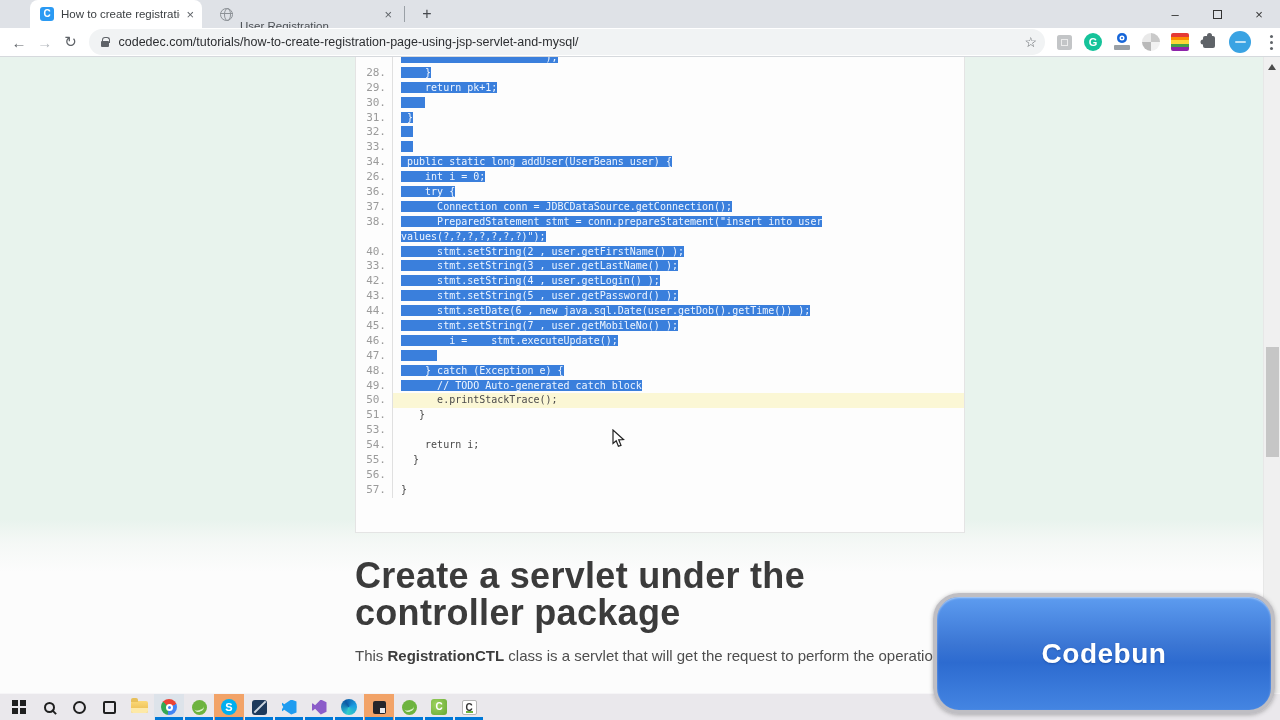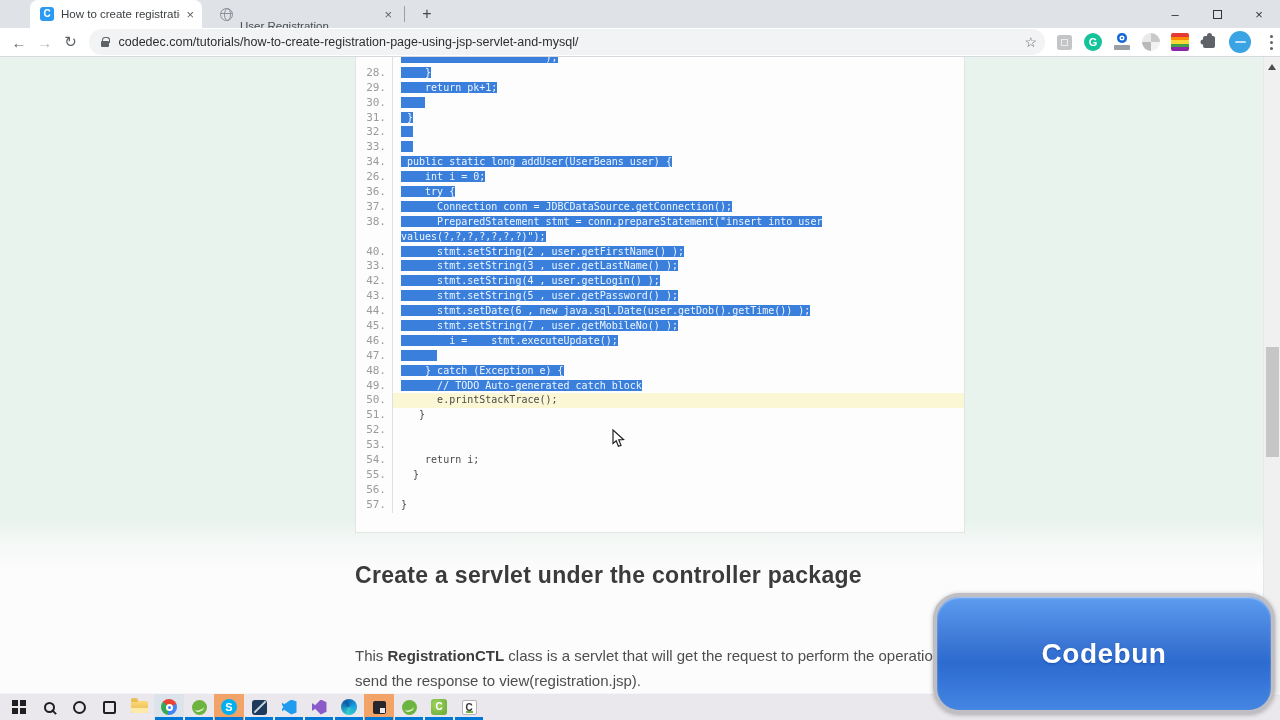--- a/index.html
+++ b/index.html
@@ -53,21 +53,21 @@
   .codeblock { position:absolute; left:355px; top:-8px; width:610px; height:484px; background:#fdfdfd; border:1px solid #e4e4e4; overflow:hidden; padding-top:1px; }
   .crow { display:flex; height:14.9px; line-height:14.9px; font-family:"DejaVu Sans Mono",monospace; font-size:10px; }
   .ln { flex:0 0 36px; text-align:right; padding-right:6px; color:#9b9b9b; font-size:11px; }
   .codecell { flex:1; border-left:1px solid #e0e0e0; padding-left:8px; overflow:hidden; }
   .codetext { white-space:pre; }
   .crow.sel .codetext { background:#3a7fdc; color:#eef5ff; }
   .crow.pln .codetext { color:#4a4a4a; }
   .crow.hl  .codecell { background:#fbf7d5; }
   .crow.hl  .codetext { color:#4a4a4a; }
 
-  .heading { position:absolute; left:355px; top:500px; width:600px; font-size:23px; line-height:37px; font-weight:700; color:#3b3b3b; letter-spacing:0.3px; }
+  .heading { position:absolute; left:355px; top:500px; width:600px; font-size:36px; line-height:37px; font-weight:700; color:#3b3b3b; letter-spacing:0.3px; }
   .para { position:absolute; left:355px; top:586px; font-size:15px; line-height:25px; color:#4e4e4e; }
   .para .pline { display:block; white-space:nowrap; }
   .para b { color:#3d3d3d; }
 
   .scrollbar { position:absolute; right:0; top:0; bottom:0; width:17px; background:#f0f0f0; border-left:1px solid #e7e7e7; }
   .sb-up { position:absolute; top:7px; left:4px; width:0; height:0; border-left:4.5px solid transparent; border-right:4.5px solid transparent; border-bottom:6px solid #4c4c4c; }
   .sb-thumb { position:absolute; top:290px; left:2px; width:13px; height:110px; background:#c6c6c6; }
 
   .cursor { position:absolute; left:612px; top:372px; z-index:40; }
 
@@ -257,24 +257,20 @@
           </div>
           <div class="crow hl">
             <span class="ln">50.</span>
             <span class="codecell"><span class="codetext">      e.printStackTrace();</span></span>
           </div>
           <div class="crow pln">
             <span class="ln">51.</span>
             <span class="codecell"><span class="codetext">   }</span></span>
           </div>
           <div class="crow pln">
-            <span class="ln">52.</span>
-            <span class="codecell"><span class="codetext"></span></span>
-          </div>
-          <div class="crow pln">
             <span class="ln">53.</span>
             <span class="codecell"><span class="codetext"></span></span>
           </div>
           <div class="crow pln">
             <span class="ln">54.</span>
             <span class="codecell"><span class="codetext">    return i;</span></span>
           </div>
           <div class="crow pln">
             <span class="ln">55.</span>
             <span class="codecell"><span class="codetext">  }</span></span>
@@ -285,21 +281,20 @@
           </div>
           <div class="crow pln">
             <span class="ln">57.</span>
             <span class="codecell"><span class="codetext">}</span></span>
           </div>
         </div>
     </div>
     <h1 class="heading">Create a servlet under the controller package</h1>
     <div class="para">
       <span class="pline" id="para-line1"><span>This </span><b>RegistrationCTL</b><span> class is a servlet that will get the request to perform the operation</span></span>
-      <span class="pline" id="para-line2">send the response to view(registration.jsp).</span>
     </div>
     <div class="scrollbar">
       <div class="sb-up"></div>
       <div class="sb-thumb"></div>
     </div>
     <div class="cursor">
       <svg width="13" height="19" viewBox="0 0 13 19">
           <path d="M1 1 L1 14.5 L4.2 11.7 L6.4 17.3 L9 16.3 L6.7 10.8 L11.5 10.5 Z" fill="#ffffff" stroke="#222222" stroke-width="1.2"></path>
         </svg>
     </div>

